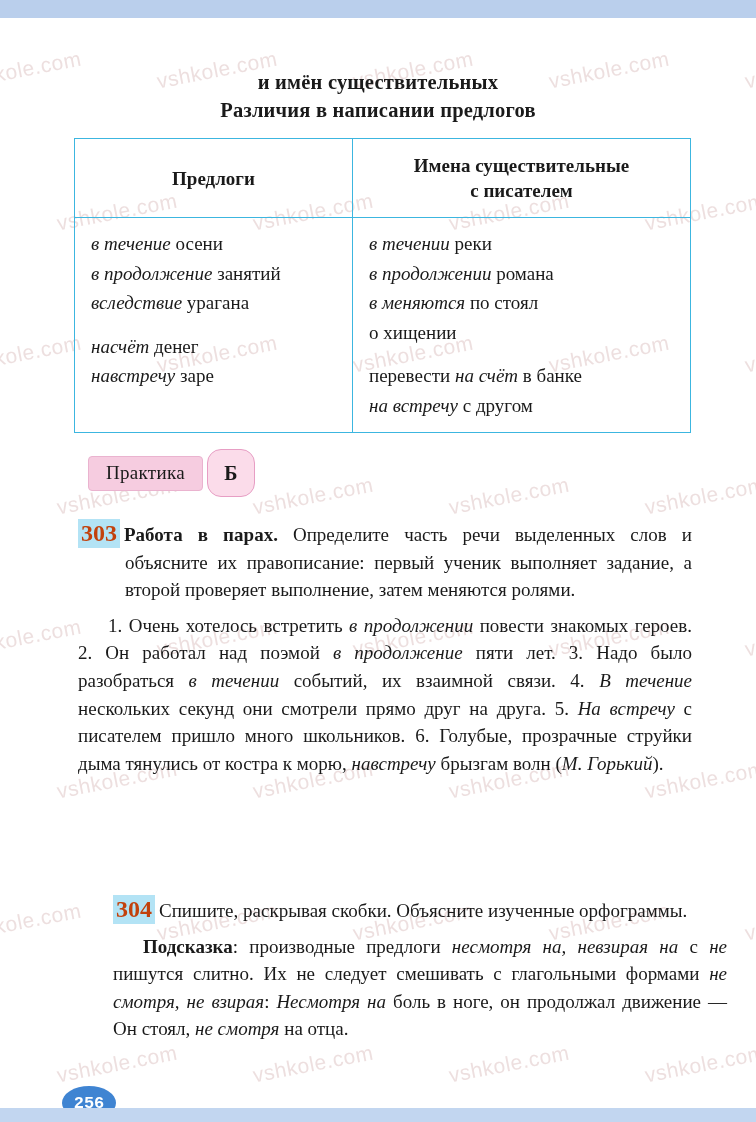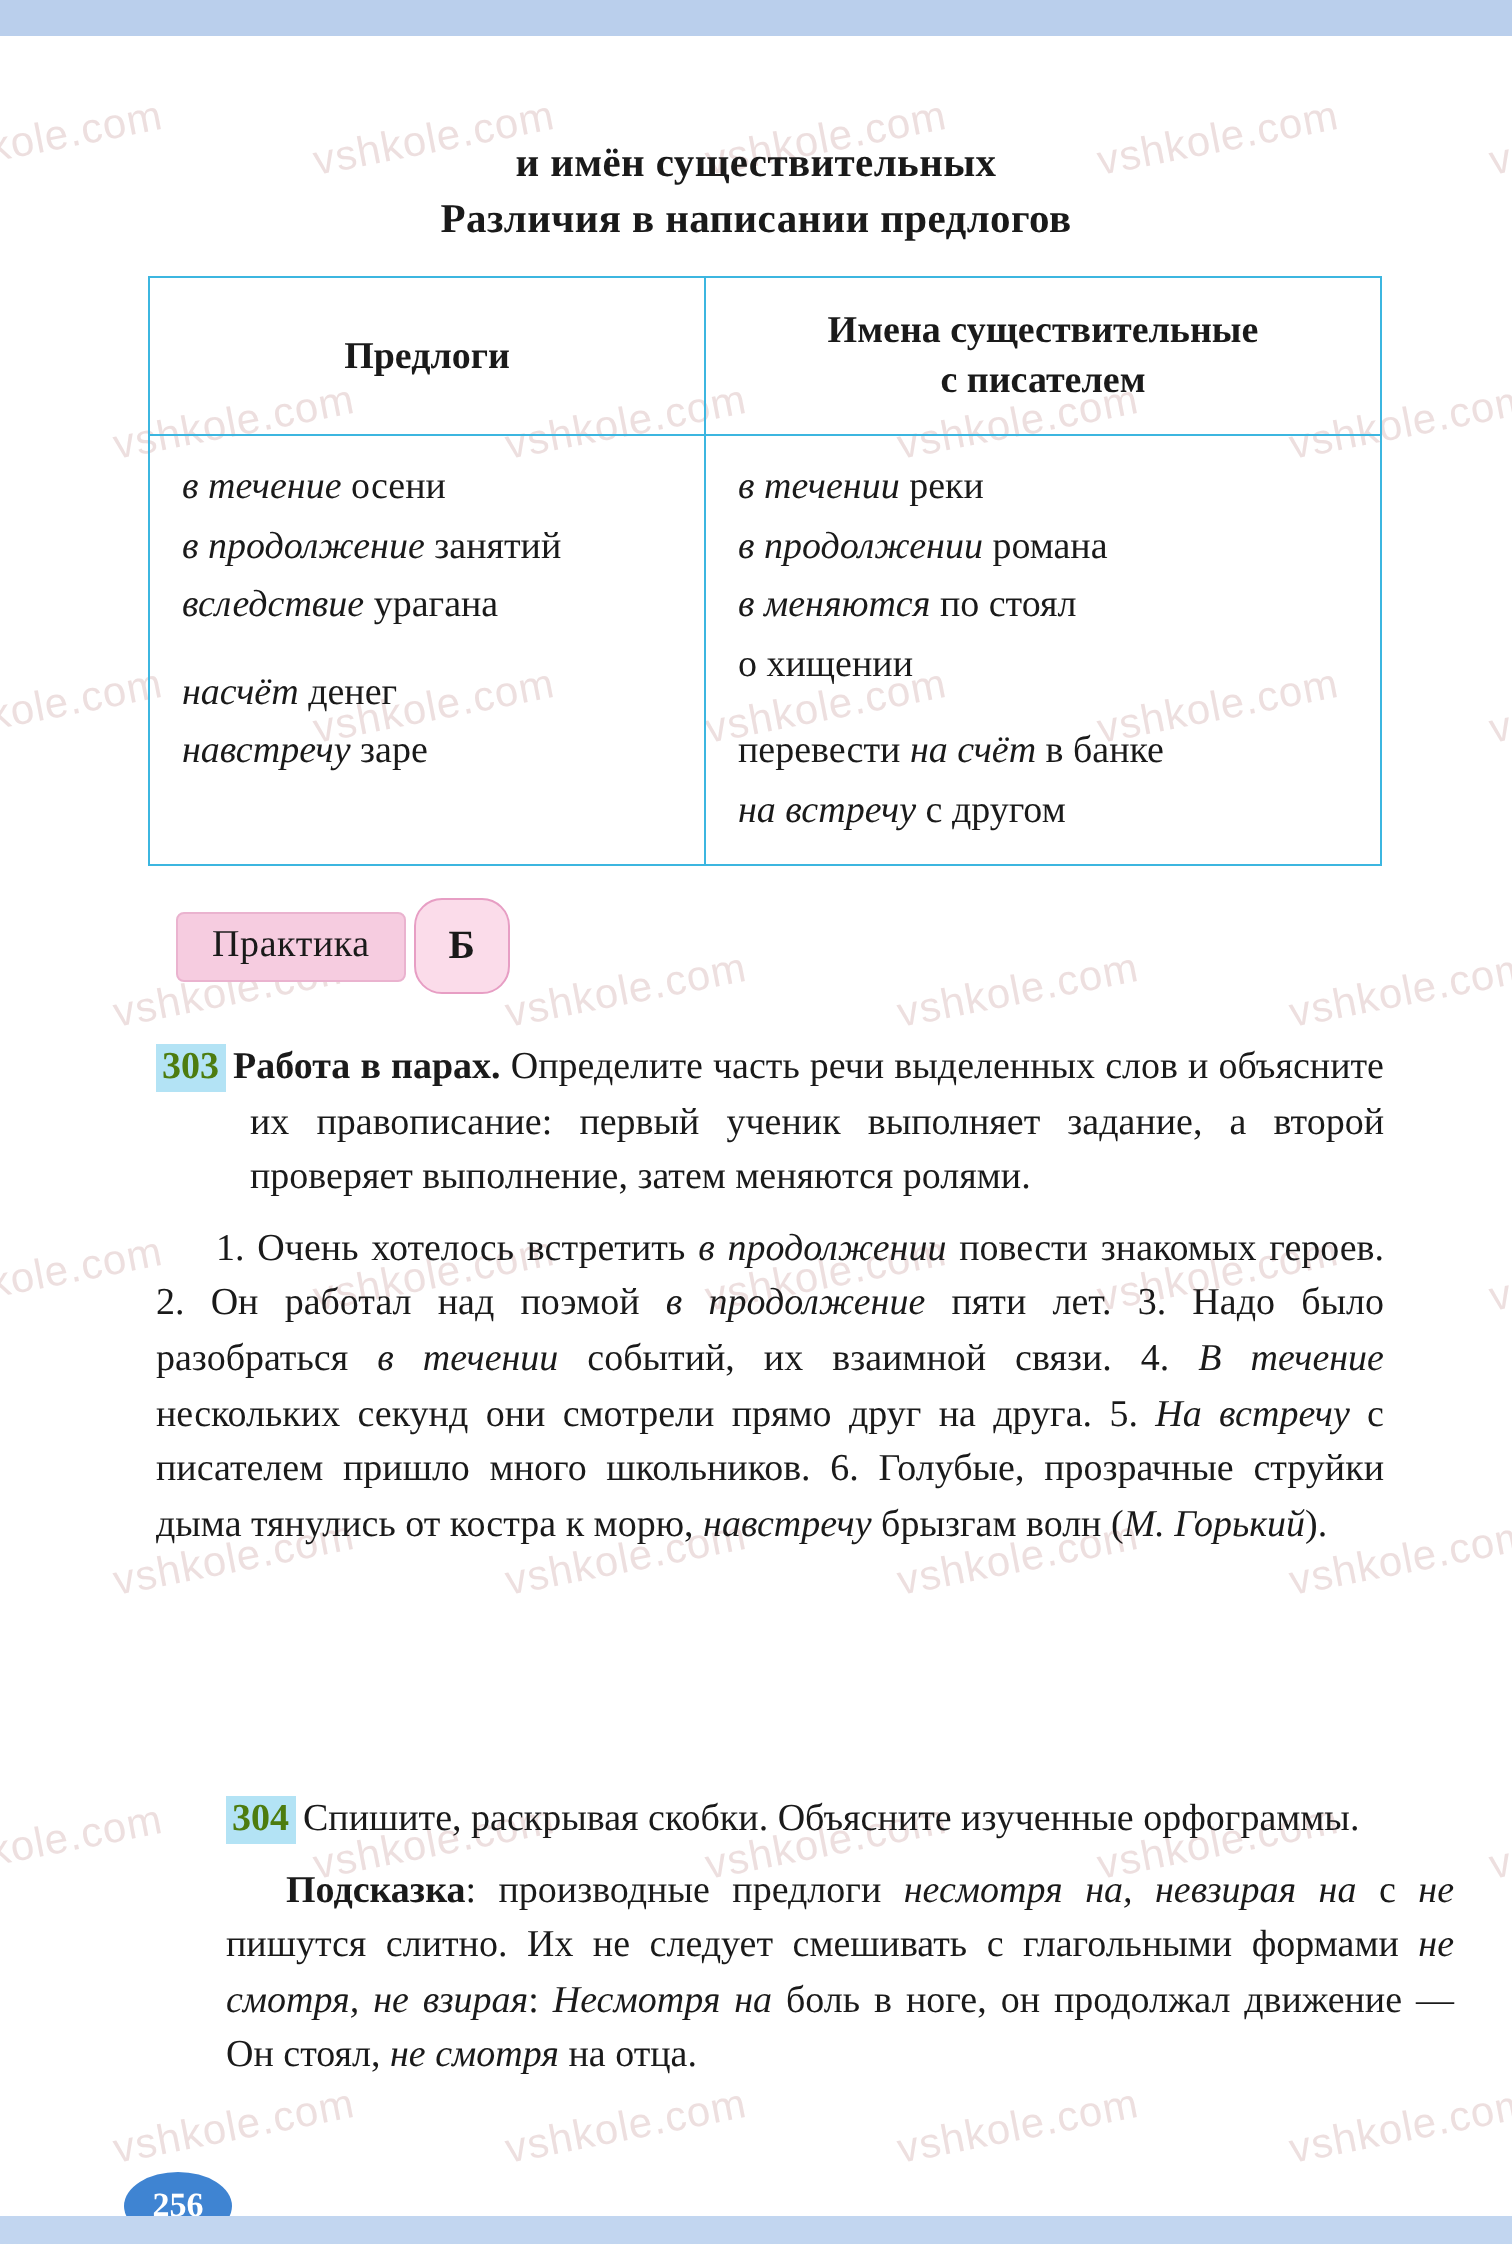--- a/index.html
+++ b/index.html
@@ -139,23 +139,23 @@
     left: 78px;
     width: 614px;
     font-size: 19px;
     line-height: 27.6px;
   }
   #exercise-303 { top: 520px; }
   #exercise-304 { top: 896px; margin-left: 35px; }
 
   .ex-num {
     background: #b3e3f5;
-    color: #4d7c0f;
-    font-weight: bold;
-    font-size: 19px;
+    color: #c2410c;
+    font-weight: bold;
+    font-size: 24px;
     padding: 1px 3px 2px 3px;
     margin-right: 4px;
   }
 
   .ex-para {
     text-align: justify;
     text-justify: inter-word;
     margin: 0;
   }
   .ex-para.first { text-indent: 0; }
@@ -173,21 +173,21 @@
   
   #page-number {
     position: absolute;
     left: 62px;
     bottom: 2px;
     width: 54px;
     height: 34px;
     background: #3f84d2;
     border-radius: 50%;
     color: #ffffff;
-    font-family: Liberation Serif, serif;
+    font-family: Liberation Mono, monospace;
     font-weight: bold;
     font-size: 17px;
     display: flex;
     align-items: center;
     justify-content: center;
     z-index: 4;
   }
 </style>
 </head>
 <body>

